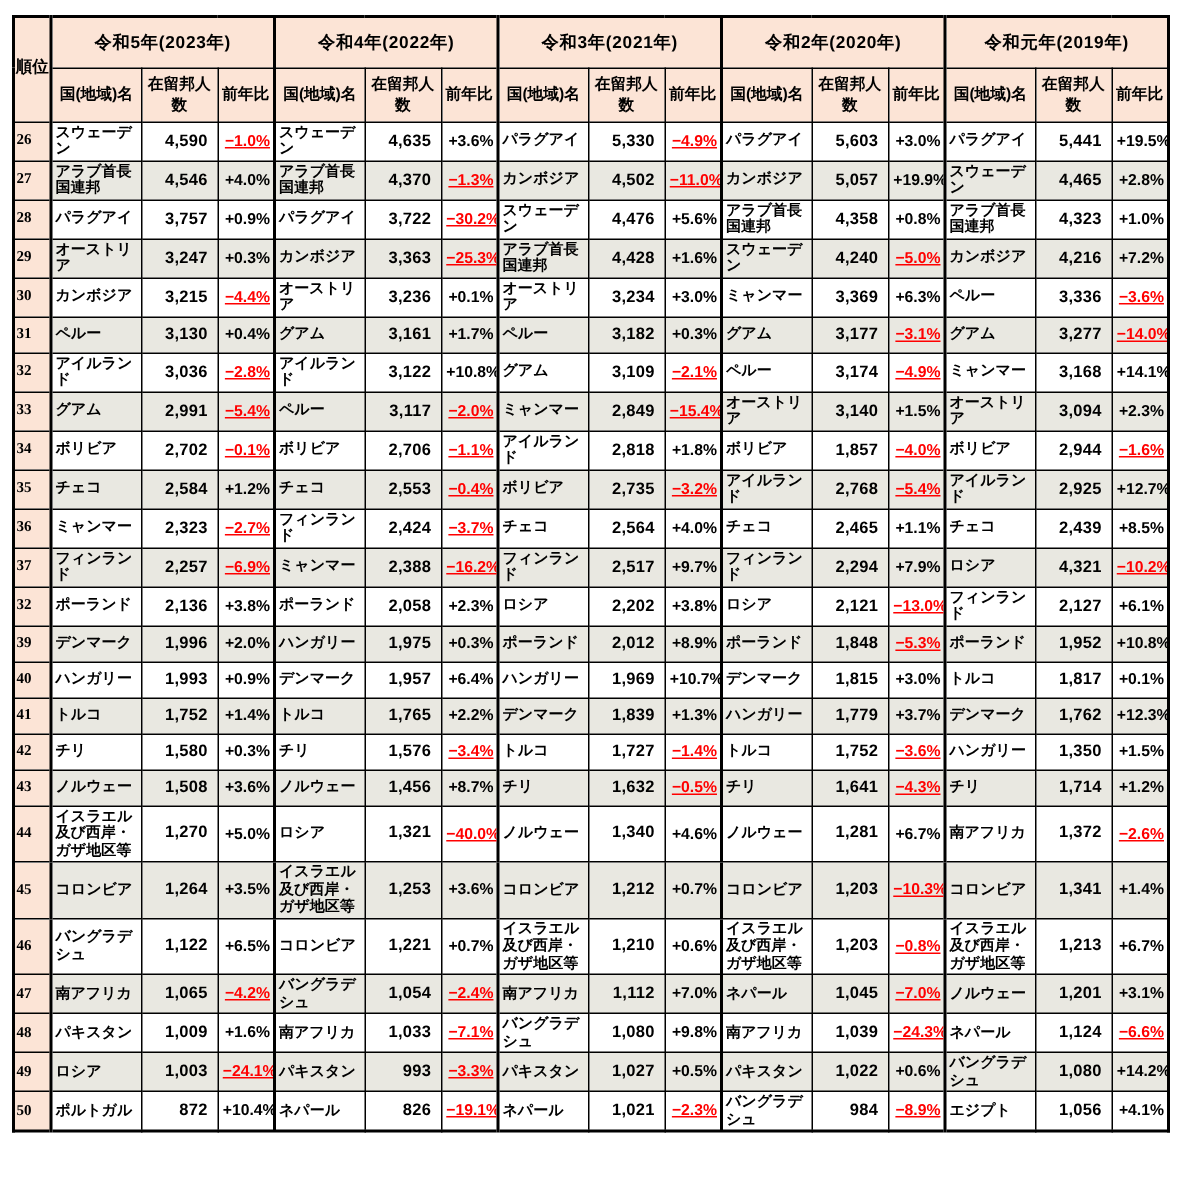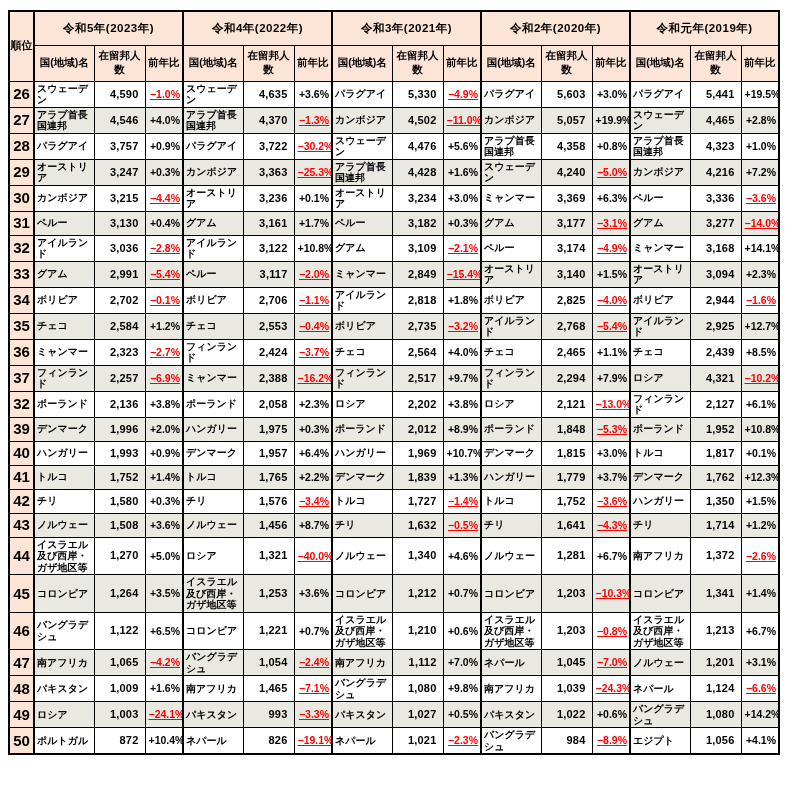--- a/index.html
+++ b/index.html
@@ -36,21 +36,21 @@
     width:25px;font-size:11px;line-height:1.25;
     padding:0;text-align:center;font-family:Liberation Serif, serif;
   }
   col.c-rank{width:25px;}
   col.c-country{width:60px;}
   col.c-num{width:51px;}
   col.c-yoy{width:38px;}
   tbody td{height:24px;vertical-align:middle;font-size:10.5px;line-height:1.15;}
   tbody td.rank{
     background:var(--header-bg);
-    text-align:center;font-size:15px;padding:1px 1px;
+    font-size:10px;padding:1px 1px;font-family:Liberation Serif, serif;
   }
   tbody td.country{text-align:left;font-size:10px;padding:1px 2px;word-break:break-all;}
   tbody td.num{text-align:right;font-size:11px;padding-right:6px;letter-spacing:0.2px;}
   tbody td.yoy{text-align:right;font-size:10.5px;padding-right:2px;}
   tbody td.yoy.neg{color:var(--neg);text-decoration:underline;}
   tbody tr.alt td.country,
   tbody tr.alt td.num,
   tbody tr.alt td.yoy{background:var(--alt-bg);}
   .gs{border-left:2px solid var(--border);}
 </style>
@@ -254,21 +254,21 @@
           <td class="country gs">ボリビア</td>
           <td class="num">2,702</td>
           <td class="yoy neg">−0.1%</td>
           <td class="country gs">ボリビア</td>
           <td class="num">2,706</td>
           <td class="yoy neg">−1.1%</td>
           <td class="country gs">アイルランド</td>
           <td class="num">2,818</td>
           <td class="yoy">+1.8%</td>
           <td class="country gs">ボリビア</td>
-          <td class="num">2,825</td>
+          <td class="num">1,857</td>
           <td class="yoy neg">−4.0%</td>
           <td class="country gs">ボリビア</td>
           <td class="num">2,944</td>
           <td class="yoy neg">−1.6%</td>
         </tr>
         <tr class="alt">
           <td class="rank">35</td>
           <td class="country gs">チェコ</td>
           <td class="num">2,584</td>
           <td class="yoy">+1.2%</td>
@@ -500,21 +500,21 @@
           <td class="country gs">ノルウェー</td>
           <td class="num">1,201</td>
           <td class="yoy">+3.1%</td>
         </tr>
         <tr>
           <td class="rank">48</td>
           <td class="country gs">パキスタン</td>
           <td class="num">1,009</td>
           <td class="yoy">+1.6%</td>
           <td class="country gs">南アフリカ</td>
-          <td class="num">1,465</td>
+          <td class="num">1,033</td>
           <td class="yoy neg">−7.1%</td>
           <td class="country gs">バングラデシュ</td>
           <td class="num">1,080</td>
           <td class="yoy">+9.8%</td>
           <td class="country gs">南アフリカ</td>
           <td class="num">1,039</td>
           <td class="yoy neg">−24.3%</td>
           <td class="country gs">ネパール</td>
           <td class="num">1,124</td>
           <td class="yoy neg">−6.6%</td>

